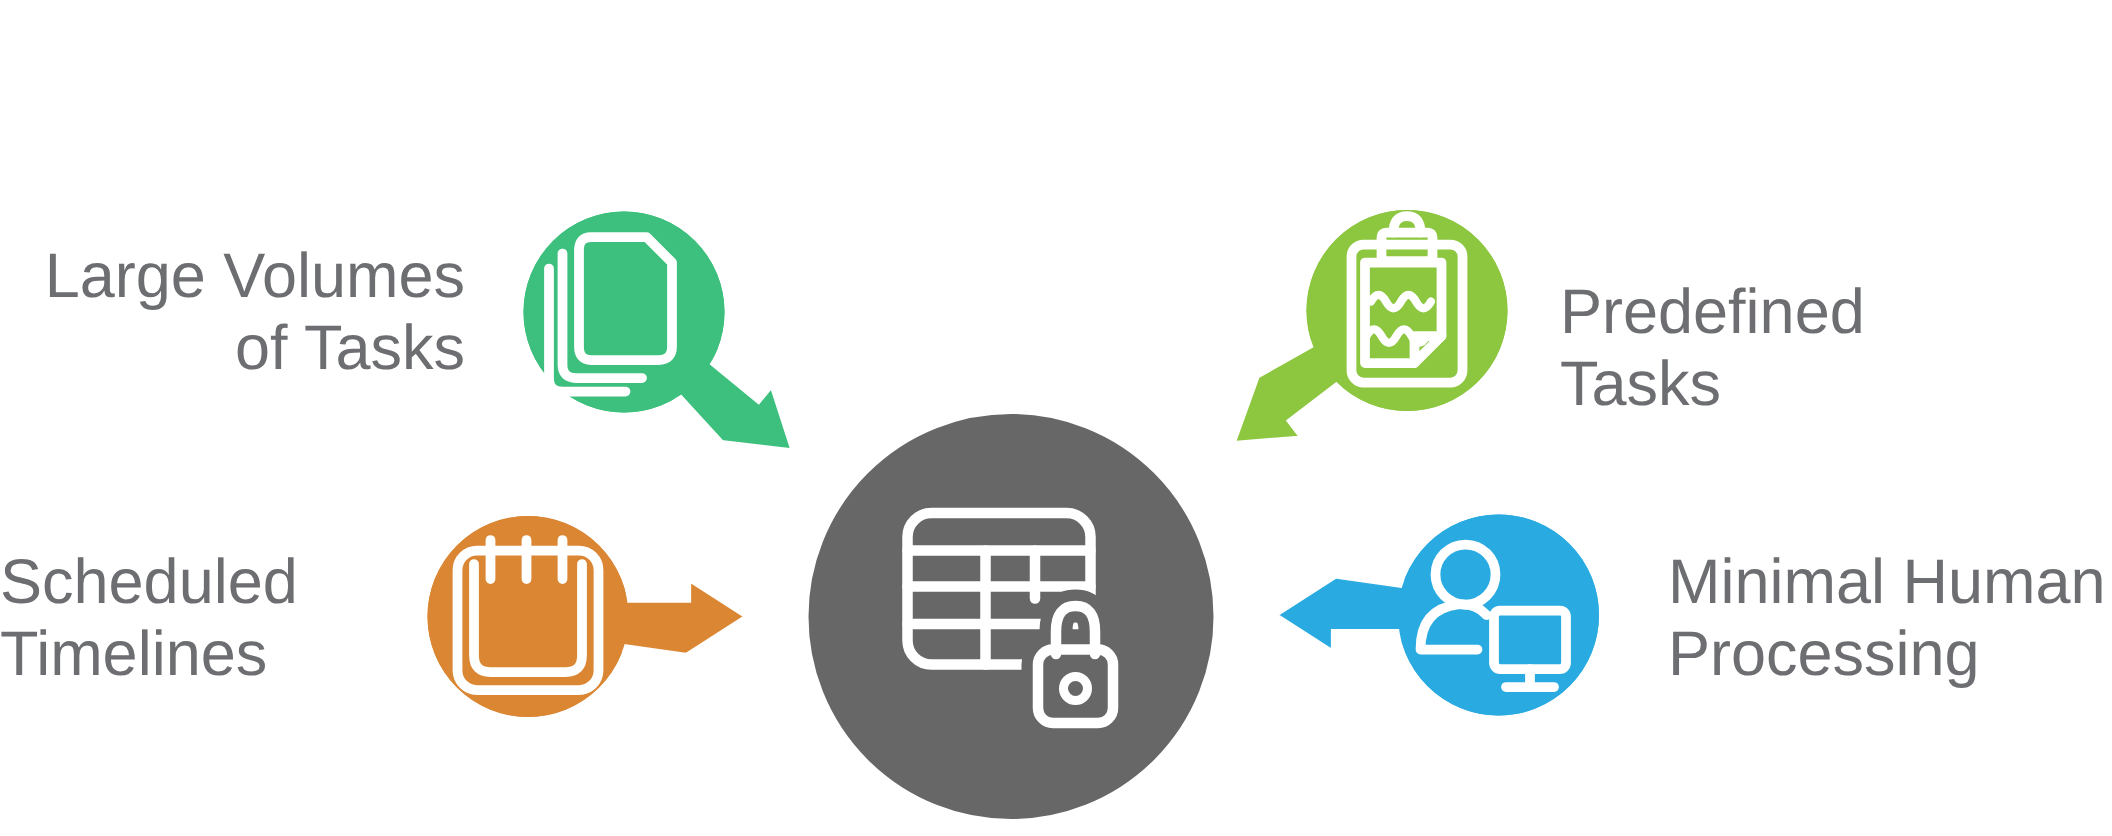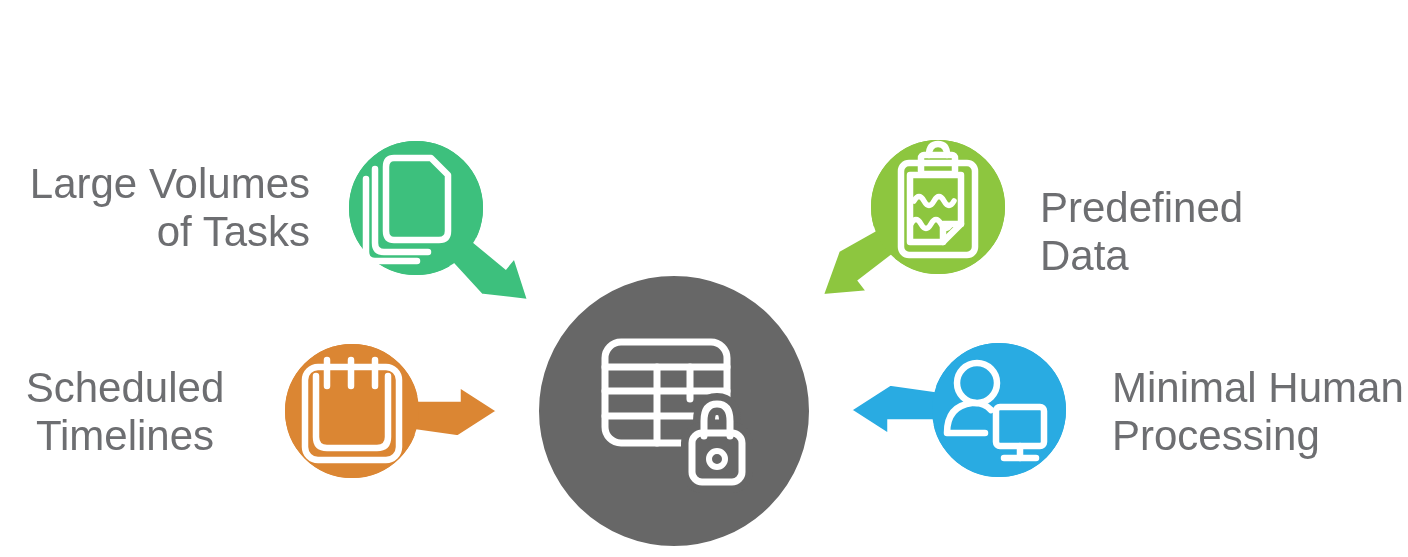--- a/index.html
+++ b/index.html
@@ -25,21 +25,21 @@
   }
   .node-label {
     position: absolute;
     color: var(--text, #6d6e71);
     font-size: 42px;
     line-height: 48px;
     font-weight: 400;
   }
   .label-topleft     { left: 0;      top: 160px; width: 310px;  text-align: right; }
   .label-topright    { left: 1040px; top: 160px; width: 360px;  text-align: left; margin-top: 24px;  }
-  .label-bottomleft  { left: 0;      top: 364px; width: 250px;  text-align: center; }
+  .label-bottomleft  { left: 0;      top: 364px; width: 250px;  text-align: left; }
   .label-bottomright { left: 1100px; top: 364px; width: 305px;  text-align: left; margin-left: 12px;  }
 
   .icon-stroke { stroke: #ffffff; stroke-width: 6.5; fill: none;
                  stroke-linecap: round; stroke-linejoin: round; }
   .icon-stroke-center { stroke: #ffffff; stroke-width: 7; fill: none;
                  stroke-linecap: round; stroke-linejoin: round; }
   .arrow { stroke: #ffffff; stroke-width: 5.5; stroke-linejoin: miter; }
   .halo  { stroke: var(--center, #676767); fill: var(--center, #676767);
            stroke-width: 22; stroke-linejoin: round; stroke-linecap: round; }
 </style>
@@ -128,21 +128,21 @@
   </svg>
 
 
   <div class="node-label label-topleft">
     <div>Large Volumes</div>
     <div>of Tasks</div>
   </div>
 
   <div class="node-label label-topright">
     <div>Predefined</div>
-    <div>Data</div>
+    <div>Tasks</div>
   </div>
 
   <div class="node-label label-bottomleft">
     <div>Scheduled</div>
     <div>Timelines</div>
   </div>
 
   <div class="node-label label-bottomright">
     <div>Minimal Human</div>
     <div>Processing</div>

